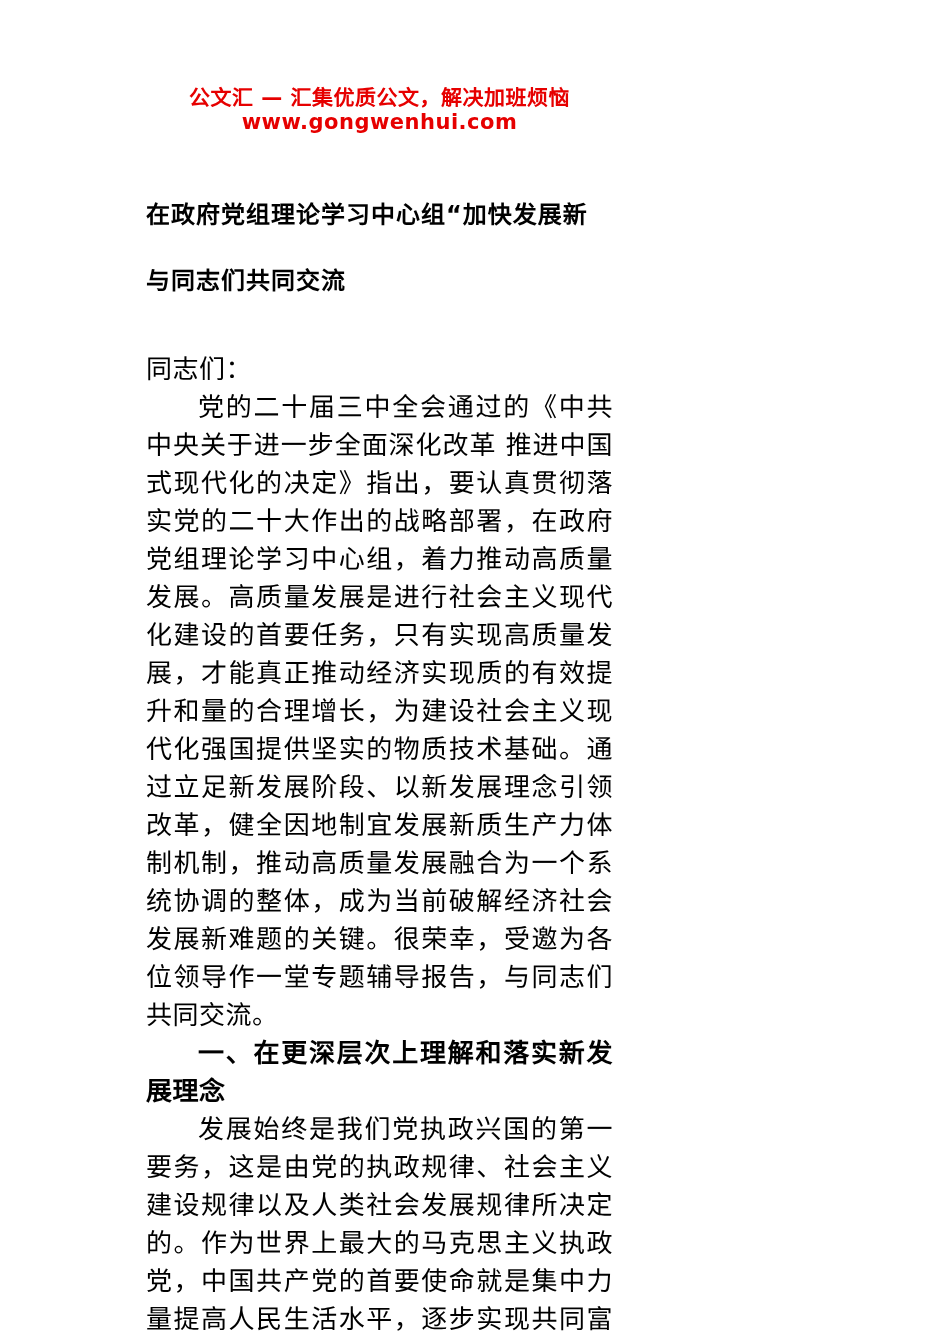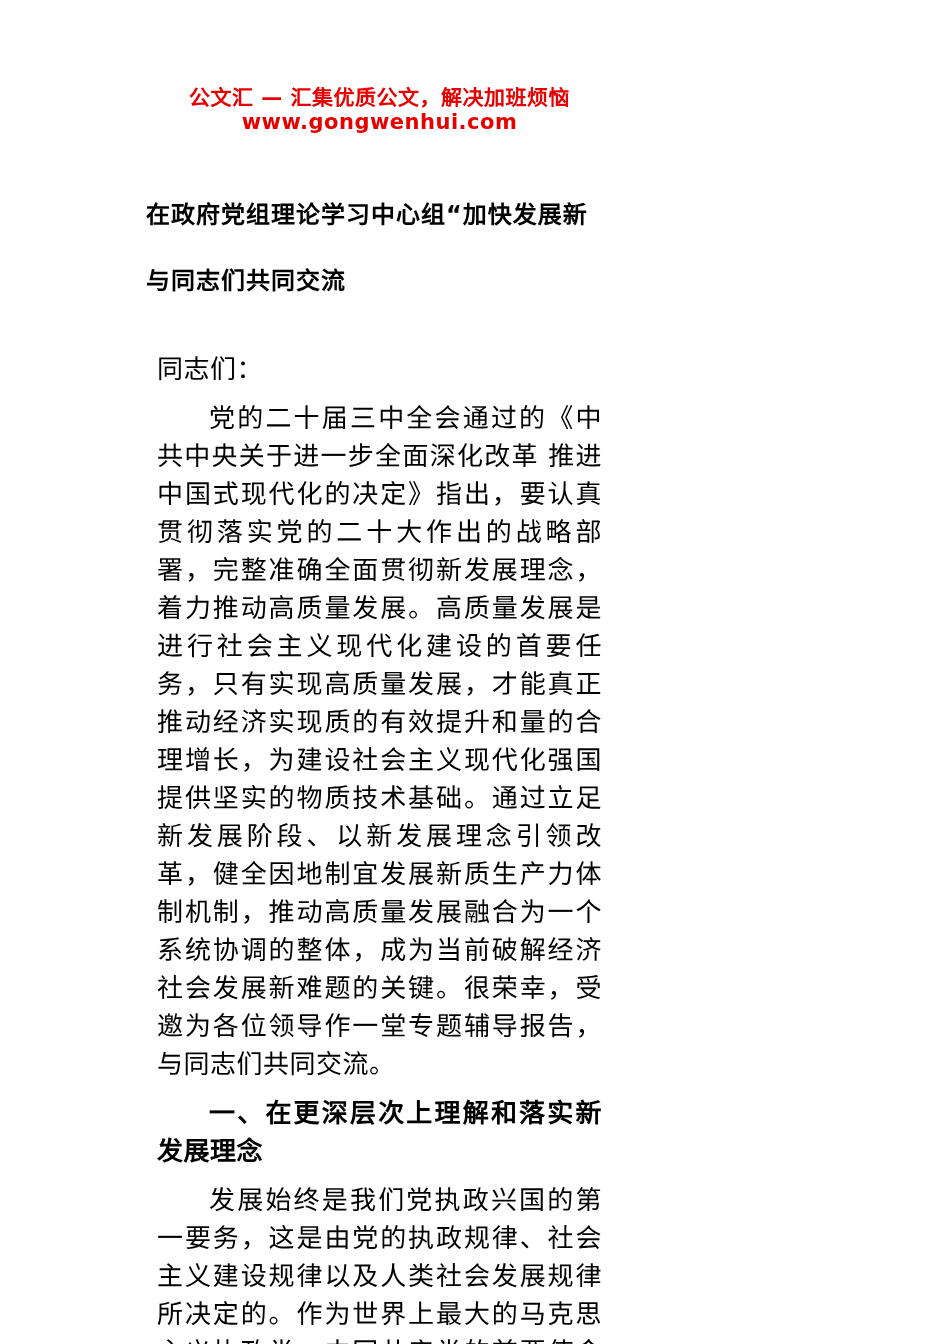--- a/index.html
+++ b/index.html
@@ -37,37 +37,37 @@
     line-height: 66px;
     letter-spacing: 1px;
   }
   .title-line { display: block; white-space: nowrap; }
   .body-text {
     font-size: 26px;
     line-height: 38px;
     text-align: justify;
     letter-spacing: 0.5px;
   }
-  .body-text p { margin: 11px; }
+  .body-text p { margin: 0; }
   .para { text-indent: 2em; }
   .salutation { text-indent: 0; }
   .heading { font-weight: bold; }
 </style>
 </head>
 <body>
 
 <div class="page">
 
   <div class="watermark">公文汇 — 汇集优质公文，解决加班烦恼 www.gongwenhui.com</div>
 
   <h1 class="title">
     <span class="title-line">在政府党组理论学习中心组“加快发展新</span>
     <span class="title-line">与同志们共同交流</span>
   </h1>
 
   <div class="body-text">
     <p class="salutation">同志们：</p>
-    <p class="para">党的二十届三中全会通过的《中共中央关于进一步全面深化改革 推进中国式现代化的决定》指出，要认真贯彻落实党的二十大作出的战略部署，完整准确全面贯彻新发展理念，着力推动高质量发展。高质量发展是进行社会主义现代化建设的首要任务，只有实现高质量发展，才能真正推动经济实现质的有效提升和量的合理增长，为建设社会主义现代化强国提供坚实的物质技术基础。通过立足新发展阶段、以新发展理念引领改革，健全因地制宜发展新质生产力体制机制，推动高质量发展融合为一个系统协调的整体，成为当前破解经济社会发展新难题的关键。很荣幸，受邀为各位领导作一堂专题辅导报告，与同志们共同交流。</p>
+    <p class="para">党的二十届三中全会通过的《中共中央关于进一步全面深化改革 推进中国式现代化的决定》指出，要认真贯彻落实党的二十大作出的战略部署，在政府党组理论学习中心组，着力推动高质量发展。高质量发展是进行社会主义现代化建设的首要任务，只有实现高质量发展，才能真正推动经济实现质的有效提升和量的合理增长，为建设社会主义现代化强国提供坚实的物质技术基础。通过立足新发展阶段、以新发展理念引领改革，健全因地制宜发展新质生产力体制机制，推动高质量发展融合为一个系统协调的整体，成为当前破解经济社会发展新难题的关键。很荣幸，受邀为各位领导作一堂专题辅导报告，与同志们共同交流。</p>
     <p class="para heading">一、在更深层次上理解和落实新发展理念</p>
     <p class="para">发展始终是我们党执政兴国的第一要务，这是由党的执政规律、社会主义建设规律以及人类社会发展规律所决定的。作为世界上最大的马克思主义执政党，中国共产党的首要使命就是集中力量提高人民生活水平，逐步实现共同富裕，而发展是解决我国一切问题的基础和关键。习近平总书记指出：“从根本上说，没有扎扎实实的发展成果没有人民生活不断改善，空谈理想信念，空谈党的领导，空谈社会主义制度优越性，空谈思想道德建设，最终意识形态工作也难以取得好的成效。”换言之，如果要始终赢</p>
   </div>
 
 </div>
 
 </body></html>

